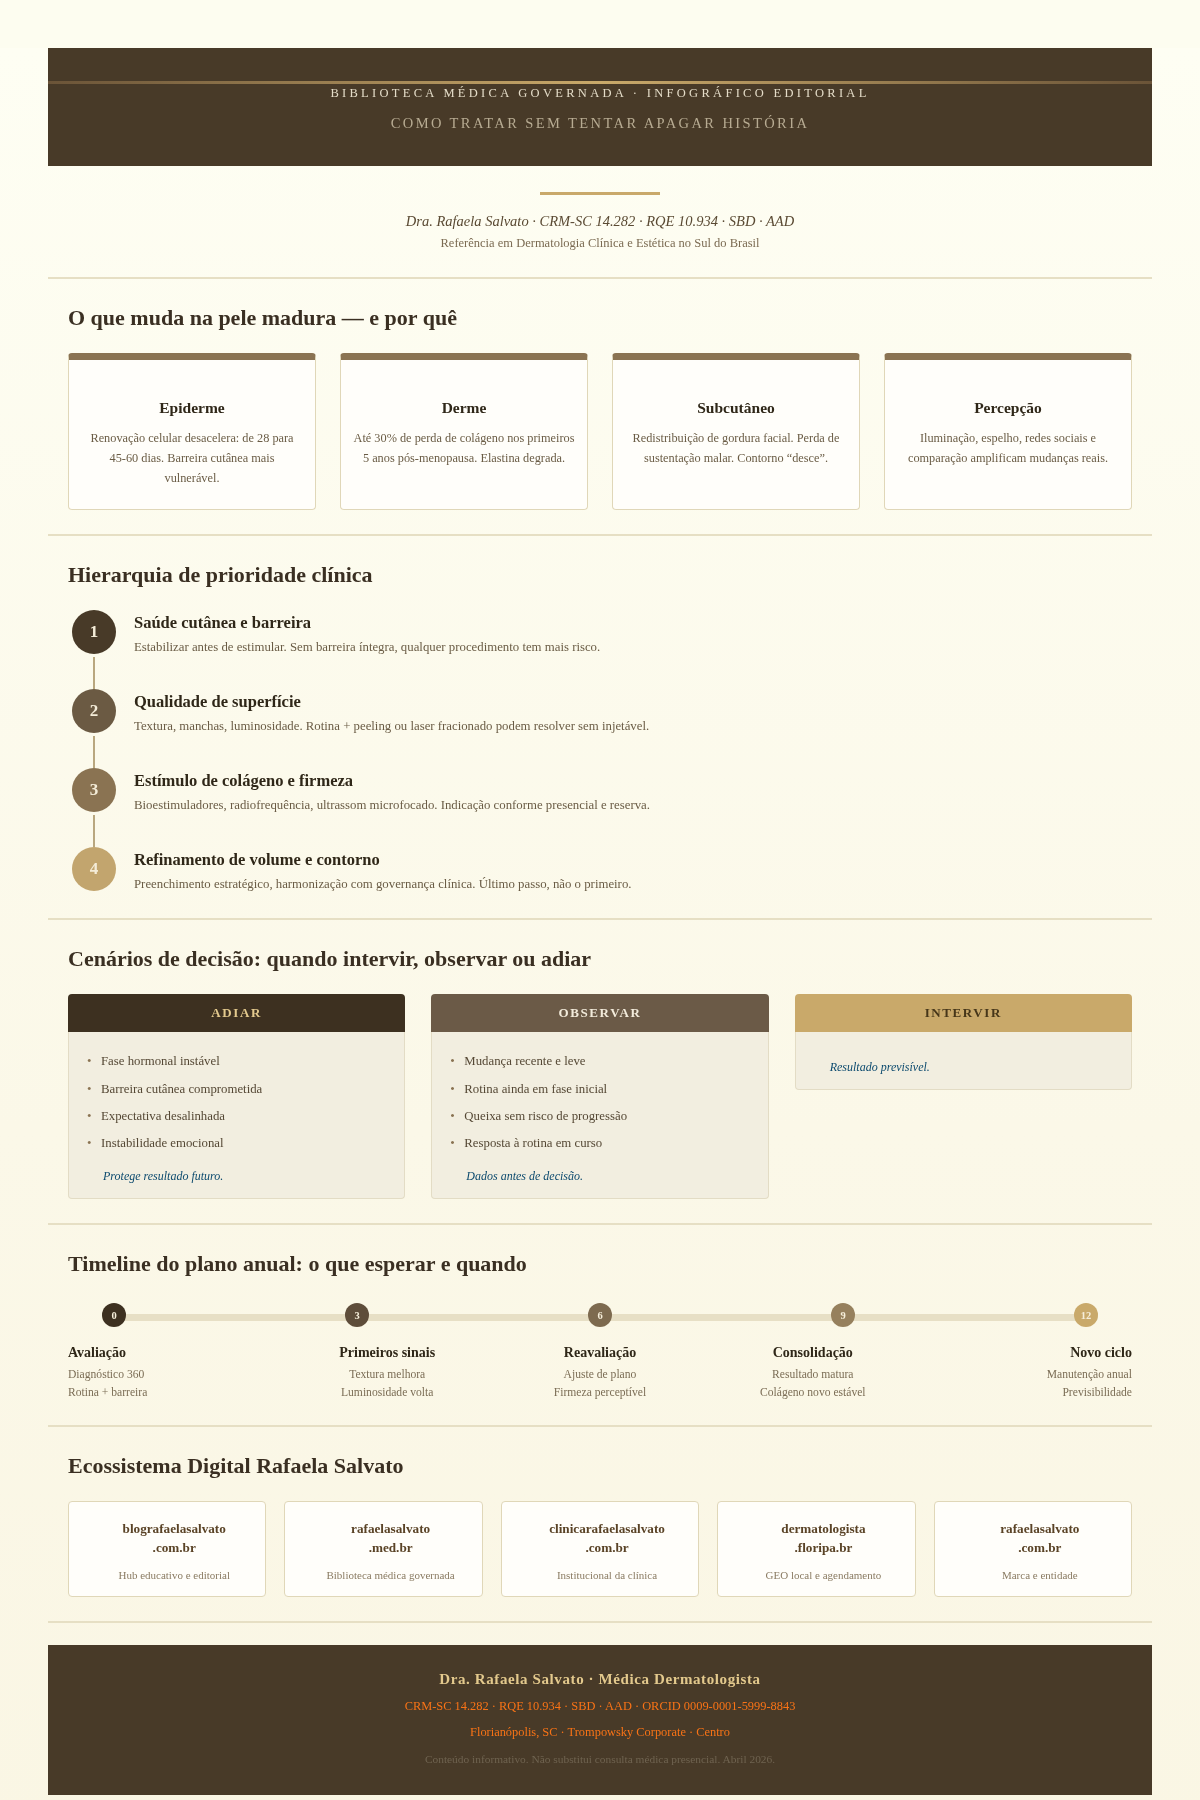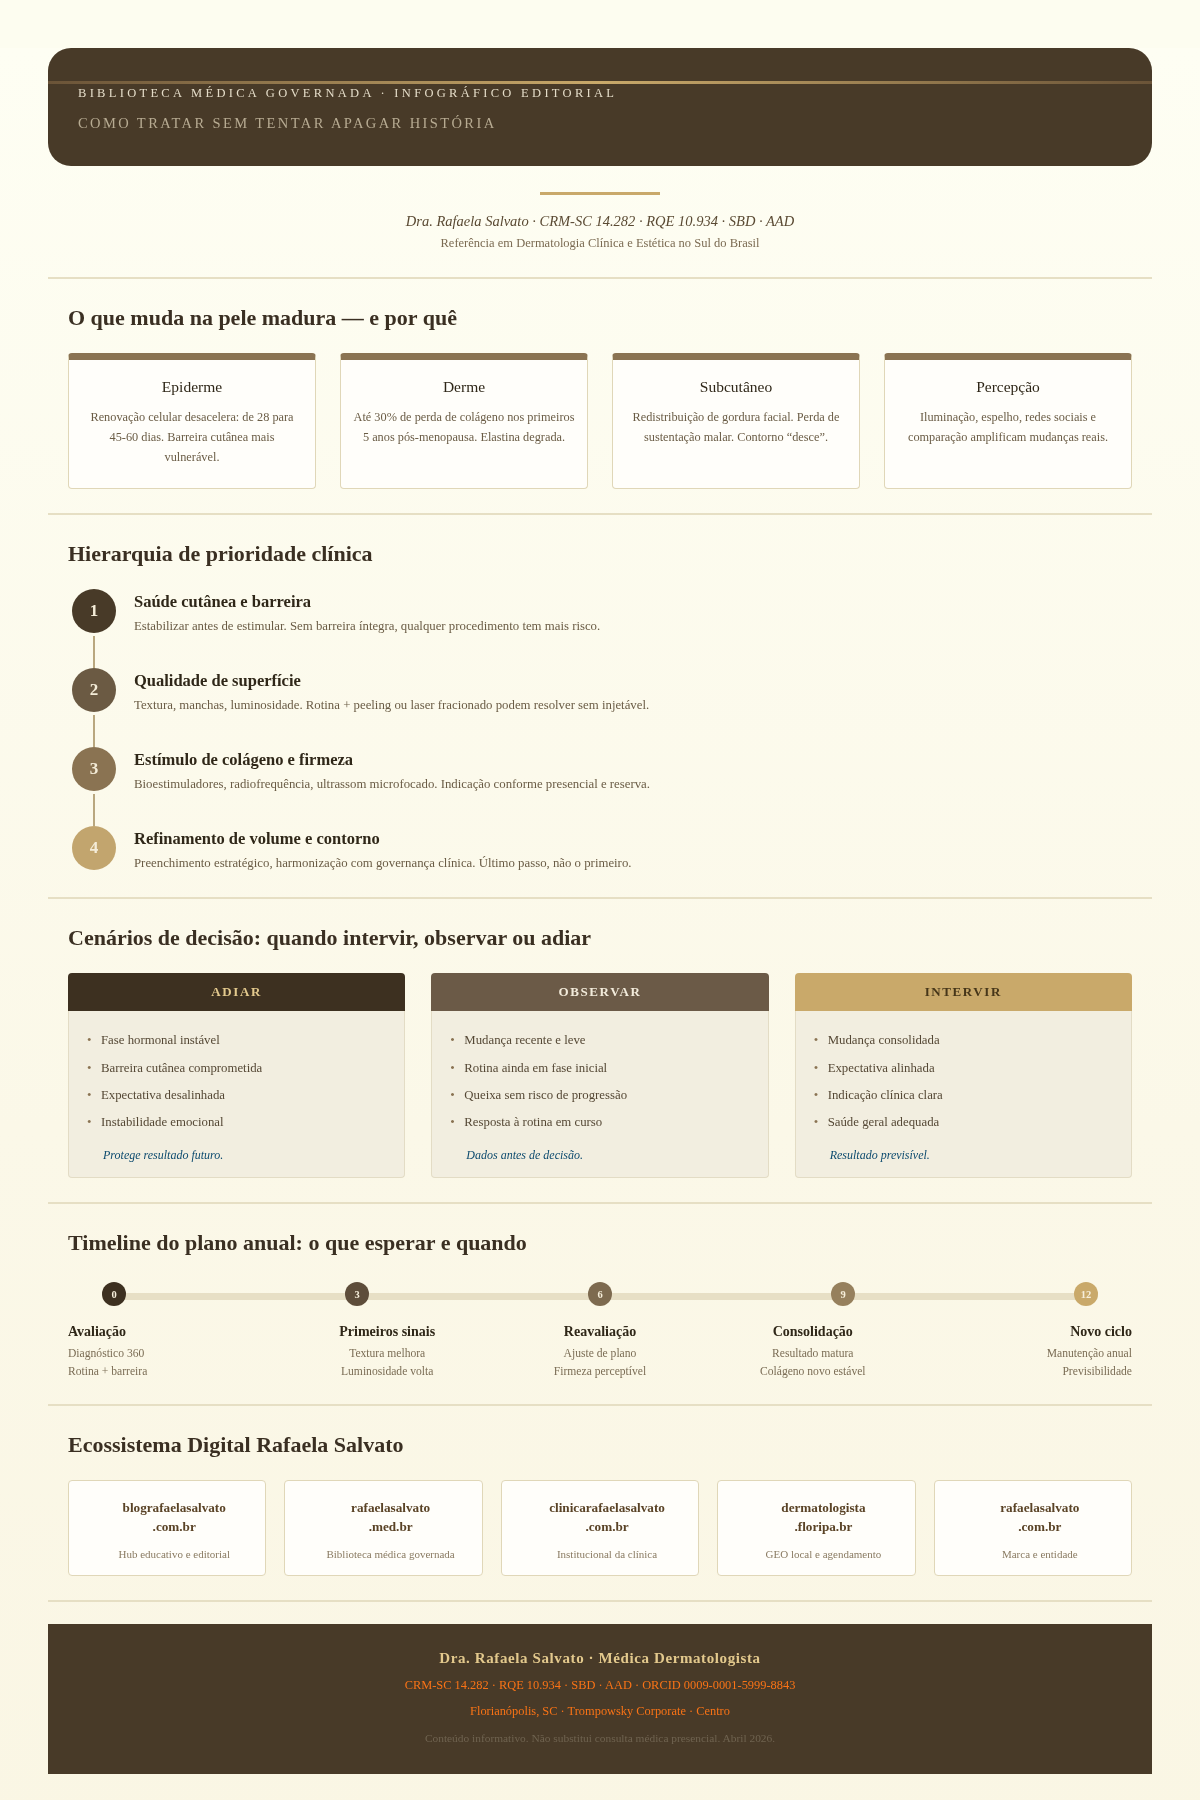--- a/index.html
+++ b/index.html
@@ -26,22 +26,21 @@
     left: 48px; right: 48px; top: 33px;
     height: 3px;
     background: linear-gradient(90deg, #6b5438 0%, #c9a96a 50%, #6b5438 100%);
   }
 
   
   .masthead {
     margin: 48px 48px 14px 48px;
     background: #483a28;
     padding: 38px 30px 34px 30px;
-    text-align: left;
-    border-radius: 23px;
+    text-align: center;
   }
   .kicker {
     color: #e4dcc8;
     font-size: 12.5px;
     letter-spacing: 3.3px;
     font-weight: 400;
   }
   .masthead-title {
     color: #e3c98d;
     font-size: 33px;
@@ -100,23 +99,24 @@
     flex: 1;
     background: #fffefa;
     border: 1px solid #e0d7b8;
     border-top: 7px solid #8a7352;
     border-radius: 4px;
     padding: 18px 12px 20px 12px;
     text-align: center;
   }
   .card-title {
     font-size: 15.5px;
-    font-weight: normal;
+    font-weight: bold;
     color: #2f2718;
     margin-bottom: 12px;
+    margin-top: 21px;
   }
   .card-body {
     font-size: 12.3px;
     line-height: 1.62;
     color: #6a5c45;
   }
 
   
   .steps { padding-left: 4px; }
   .step {
@@ -411,26 +411,20 @@
             <li>Queixa sem risco de progressão</li>
             <li>Resposta à rotina em curso</li>
           </ul>
           <div class="dcol-note">Dados antes de decisão.</div>
         </div>
       </div>
 
       <div class="dcol">
         <div class="dcol-head" style="background: rgb(201, 169, 106); color: rgb(70, 54, 25);">INTERVIR</div>
         <div class="dcol-body">
-          <ul>
-            <li>Mudança consolidada</li>
-            <li>Expectativa alinhada</li>
-            <li>Indicação clínica clara</li>
-            <li>Saúde geral adequada</li>
-          </ul>
           <div class="dcol-note">Resultado previsível.</div>
         </div>
       </div>
 
     </div>
   </div>
 
   <div class="section">
     <div class="section-title">Timeline do plano anual: o que esperar e quando</div>
     <div class="timeline">

